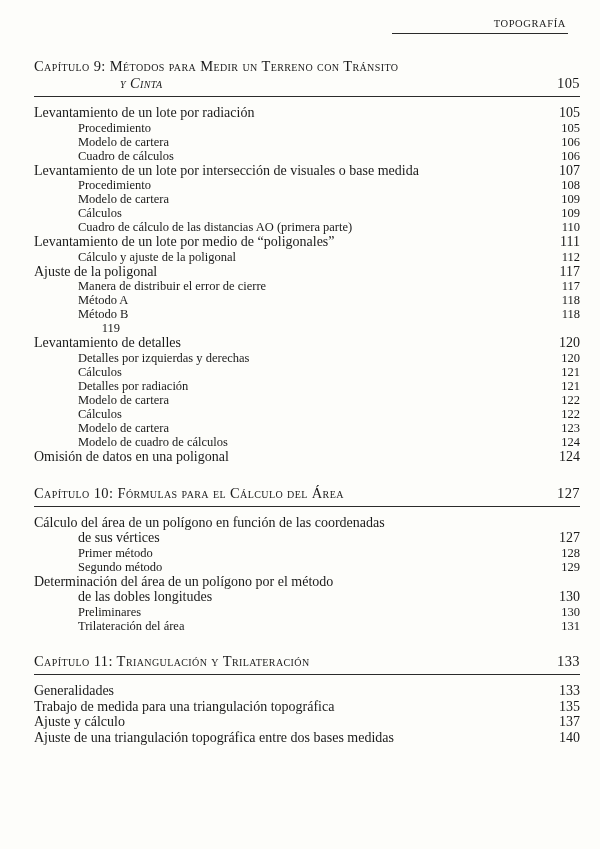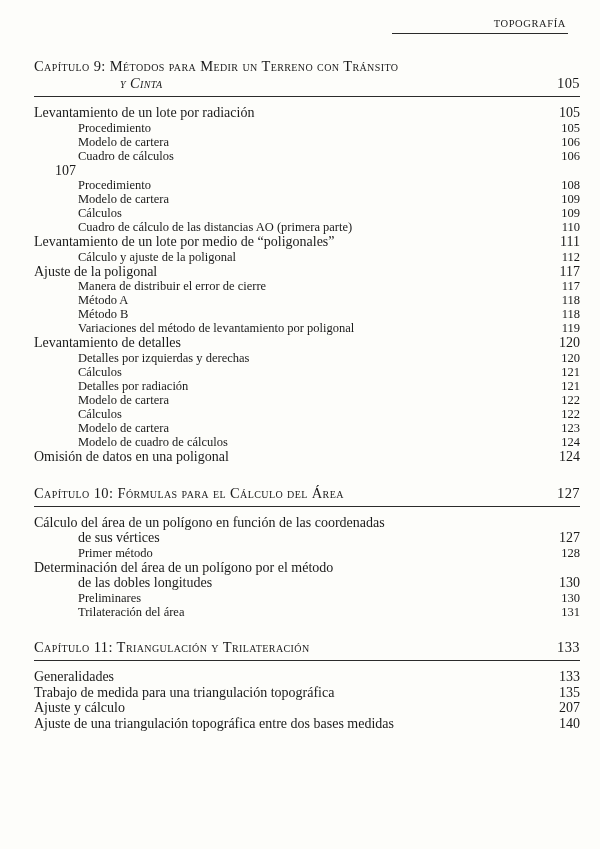--- a/index.html
+++ b/index.html
@@ -137,20 +137,21 @@
       </div>
       <div class="row lvl2">
         <span class="lbl">Modelo de cartera</span>
         <span class="pg">106</span>
       </div>
       <div class="row lvl2">
         <span class="lbl">Cuadro de cálculos</span>
         <span class="pg">106</span>
       </div>
       <div class="row lvl1">
+        <span class="lbl">Levantamiento de un lote por intersección de visuales o base medida</span>
         <span class="pg">107</span>
       </div>
       <div class="row lvl2">
         <span class="lbl">Procedimiento</span>
         <span class="pg">108</span>
       </div>
       <div class="row lvl2">
         <span class="lbl">Modelo de cartera</span>
         <span class="pg">109</span>
       </div>
@@ -180,21 +181,20 @@
       </div>
       <div class="row lvl2">
         <span class="lbl">Método A</span>
         <span class="pg">118</span>
       </div>
       <div class="row lvl2">
         <span class="lbl">Método B</span>
         <span class="pg">118</span>
       </div>
       <div class="row lvl2">
-        <span class="lbl">Variaciones del método de levantamiento por poligonal</span>
         <span class="pg">119</span>
       </div>
       <div class="row lvl1">
         <span class="lbl">Levantamiento de detalles</span>
         <span class="pg">120</span>
       </div>
       <div class="row lvl2">
         <span class="lbl">Detalles por izquierdas y derechas</span>
         <span class="pg">120</span>
       </div>
@@ -239,20 +239,24 @@
         <span class="pg"></span>
       </div>
       <div class="row lvl1 indent-cont">
         <span class="lbl">de sus vértices</span>
         <span class="pg">127</span>
       </div>
       <div class="row lvl2">
         <span class="lbl">Primer método</span>
         <span class="pg">128</span>
       </div>
+      <div class="row lvl2">
+        <span class="lbl">Segundo método</span>
+        <span class="pg">129</span>
+      </div>
       <div class="row lvl1">
         <span class="lbl">Determinación del área de un polígono por el método</span>
         <span class="pg"></span>
       </div>
       <div class="row lvl1 indent-cont">
         <span class="lbl">de las dobles longitudes</span>
         <span class="pg">130</span>
       </div>
       <div class="row lvl2">
         <span class="lbl">Preliminares</span>
@@ -273,21 +277,21 @@
       <div class="row lvl1">
         <span class="lbl">Generalidades</span>
         <span class="pg">133</span>
       </div>
       <div class="row lvl1">
         <span class="lbl">Trabajo de medida para una triangulación topográfica</span>
         <span class="pg">135</span>
       </div>
       <div class="row lvl1">
         <span class="lbl">Ajuste y cálculo</span>
-        <span class="pg">207</span>
+        <span class="pg">137</span>
       </div>
       <div class="row lvl1">
         <span class="lbl">Ajuste de una triangulación topográfica entre dos bases medidas</span>
         <span class="pg">140</span>
       </div>
     </div>
 
 </div>
 
 </body></html>

